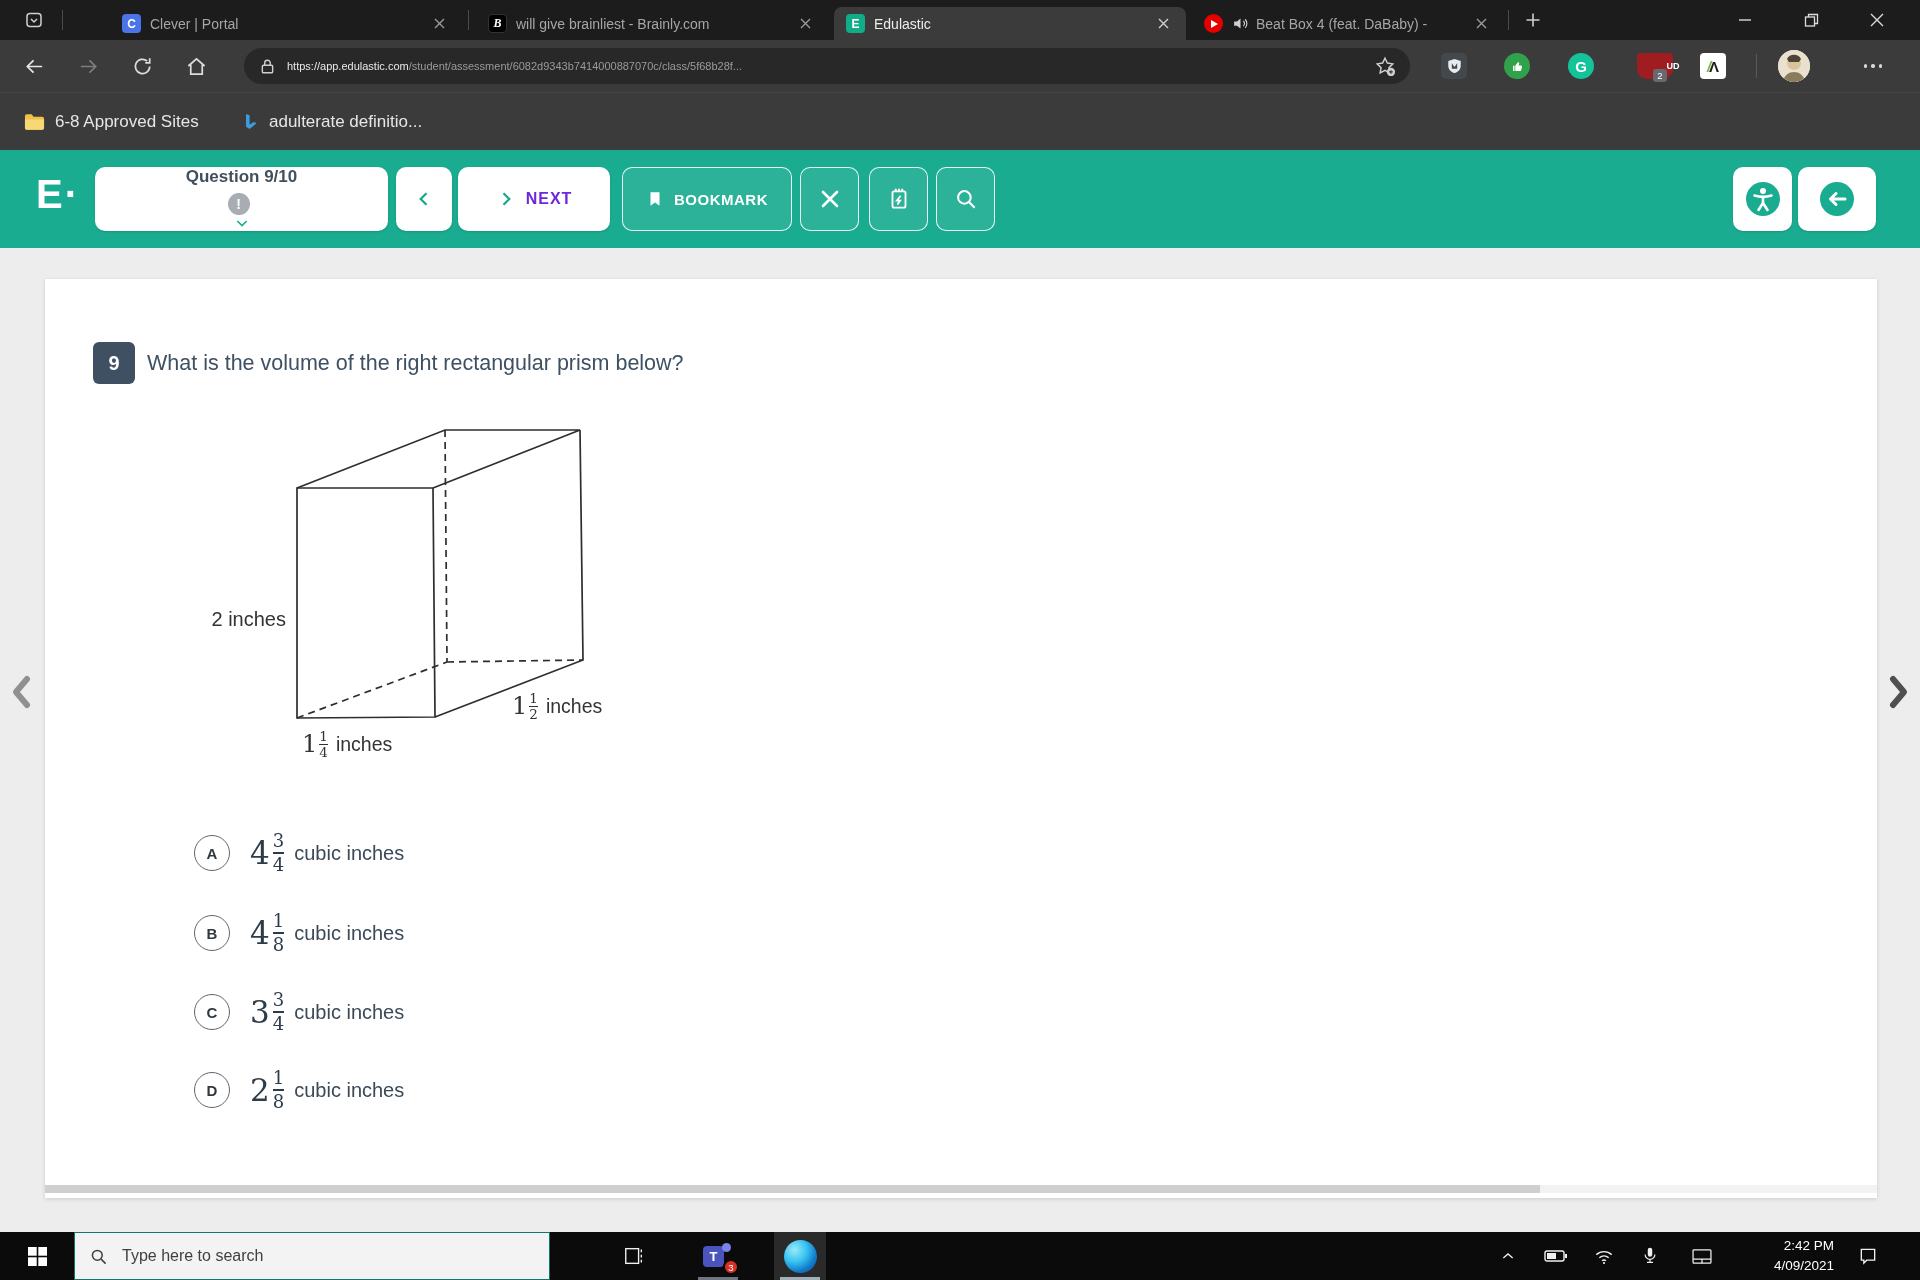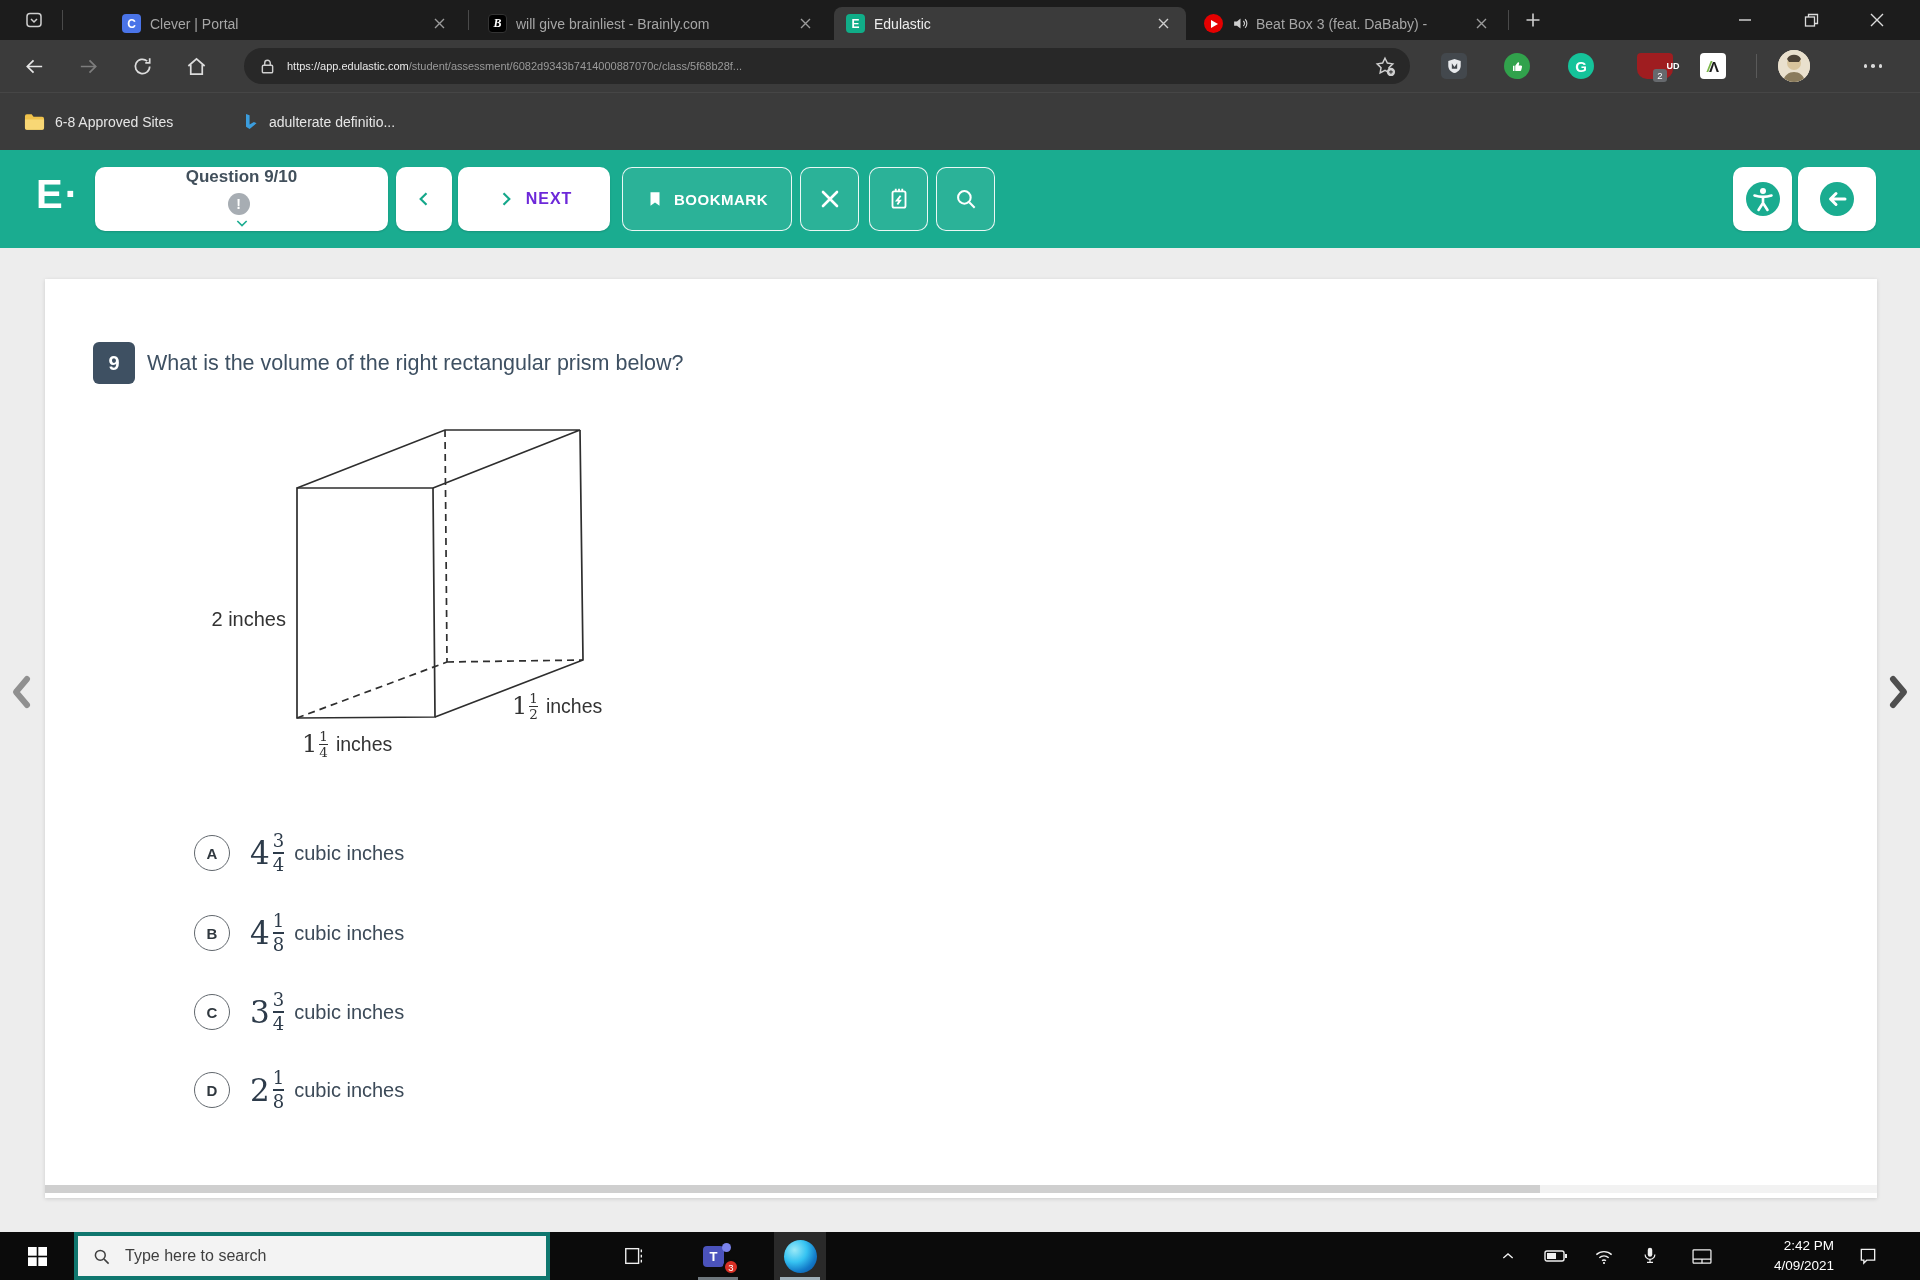--- a/index.html
+++ b/index.html
@@ -45,21 +45,21 @@
   .ext-lambda .sl { color:#7ab648; margin-right:-2px; font-style:italic; }
   .ext-lambda .lm { color:#1b1b1b; }
   .ext-shield { width:26px; height:26px; background:#43484d; border-radius:5px; display:flex; align-items:center; justify-content:center; }
   .tb-divider { position:absolute; left:1756px; top:14px; width:1px; height:24px; background:#5a5a5a; }
   .avatar { position:absolute; left:1778px; top:10px; width:32px; height:32px; border-radius:50%; background:#e9e0cd; overflow:hidden; }
   .more-dots { position:absolute; left:1856px; top:12px; width:34px; height:28px; display:flex; align-items:center; justify-content:center; gap:4px; }
   .more-dots i { width:3.5px; height:3.5px; border-radius:50%; background:#d9d9d9; }
 
   
   .bookmarksbar { position:absolute; top:92px; left:0; right:0; height:58px; background:#3b3b3b; border-top:1px solid #464646; }
-  .bm { position:absolute; top:12px; height:34px; display:flex; align-items:center; gap:10px; color:#e6e6e6; font-size:14px; padding:0 8px; border-radius:4px; }
+  .bm { position:absolute; top:12px; height:34px; display:flex; align-items:center; gap:10px; color:#e6e6e6; font-size:17px; padding:0 8px; border-radius:4px; }
 
   
   .eduheader { position:absolute; top:150px; left:0; right:0; height:98px; background:#1aac90; }
   .edu-logo { position:absolute; left:36px; top:24px; color:#fff; font-size:40px; font-weight:bold; line-height:1; }
   .edu-logo::after { content:"·"; font-size:40px; margin-left:2px; }
   .ebtn { position:absolute; top:17px; height:64px; border-radius:10px; display:flex; align-items:center; justify-content:center; }
   .ebtn.white { background:#fff; box-shadow:0 1px 2px rgba(0,0,0,.15); }
   .ebtn.outline { background:rgba(255,255,255,.08); border:1.5px solid rgba(255,255,255,.9); }
   .qsel { left:95px; width:293px; padding:0 18px; justify-content:flex-start;flex-direction:column; }
   .qsel .lbl { font-size:17px; color:#42505c; font-weight:600; flex:1; }
@@ -87,21 +87,21 @@
   .opt-frac { display:inline-flex; flex-direction:column; align-items:center; margin-left:3px; font-family:"DejaVu Serif", serif; font-size:18px; color:#2d3b4a; line-height:1.1; }
   .opt-frac .bar { width:100%; height:1.6px; background:#2d3b4a; margin:1.5px 0; }
   .opt-suffix { font-size:20px; color:#3c4a58; margin-left:10px; }
 
   .hscroll { position:absolute; left:0; bottom:5px; width:100%; height:8px; background:#f2f2f2; }
   .hscroll .thumb { width:1495px; height:100%; background:#cfcfcf; }
 
   
   .taskbar { position:absolute; top:1232px; left:0; right:0; height:48px; background:#0b0b0b; }
   .start { position:absolute; left:0; top:0; width:74px; height:48px; display:flex; align-items:center; justify-content:center; }
-  .tsearch { position:absolute; left:74px; top:0; width:476px; height:48px; background:#f3f3f3; border:4px solid #0f766e; display:flex; align-items:center; padding:0 14px; gap:14px; }
+  .tsearch { position:absolute; left:74px; top:0; width:476px; height:48px; background:#f3f3f3; border:1px solid #0f766e; display:flex; align-items:center; padding:0 14px; gap:14px; }
   .tsearch .ph { font-size:16px; color:#3f3f3f; }
   .tb-app { position:absolute; top:0; width:52px; height:48px; display:flex; align-items:center; justify-content:center; }
   .tb-app.open::after { content:""; position:absolute; left:6px; right:6px; bottom:0; height:3px; background:#6e777d; }
   .tb-app.active { background:rgba(255,255,255,.13); }
   .tb-app.active::after { background:#9fb0ba; }
   .teams-ico { position:relative; width:32px; height:30px; }
   .teams-sq { position:absolute; left:1px; top:5px; width:21px; height:21px; background:#4b53bc; border-radius:4px; color:#fff; font-size:13px; font-weight:bold; display:flex; align-items:center; justify-content:center; }
   .teams-dot { position:absolute; right:3px; top:2px; width:9px; height:9px; border-radius:50%; background:#7b83eb; }
   .teams-badge { position:absolute; right:-5px; bottom:-4px; width:16px; height:16px; border-radius:50%; background:#d93025; border:2px solid #0b0b0b; color:#fff; font-size:9.5px; display:flex; align-items:center; justify-content:center; }
   .edge-ico { width:33px; height:33px; border-radius:50%; background: radial-gradient(circle at 32% 30%, #9be9f7 0%, #36c3f2 38%, #1279c8 68%, #0b4a96 100%); }
@@ -156,21 +156,21 @@
     <div class="tab" style="left:1192px; width:312px">
       <span class="fav ytm">
           <span class="play-tri"></span>
         </span>
       <span class="speaker">
           <svg width="17" height="17" viewBox="0 0 24 24">
             <path d="M3 9v6h4l5 4V5L7 9H3z" fill="#cfcfcf"></path>
             <path d="M16 8.5a5 5 0 0 1 0 7M18.5 6a8.5 8.5 0 0 1 0 12" stroke="#cfcfcf" fill="none" stroke-width="1.6"></path>
           </svg>
         </span>
-      <span class="title">Beat Box 3 (feat. DaBaby) -</span>
+      <span class="title">Beat Box 4 (feat. DaBaby) -</span>
       <span class="tab-close">
           <svg width="11" height="11" viewBox="0 0 11 11">
             <path d="M1 1l9 9M10 1l-9 9" stroke="#9b9b9b" stroke-width="1.4"></path>
           </svg>
         </span>
     </div>
 
     <div class="ts-divider" style="left:1508px"></div>
     <div class="newtab">
       <svg width="16" height="16" viewBox="0 0 16 16">

